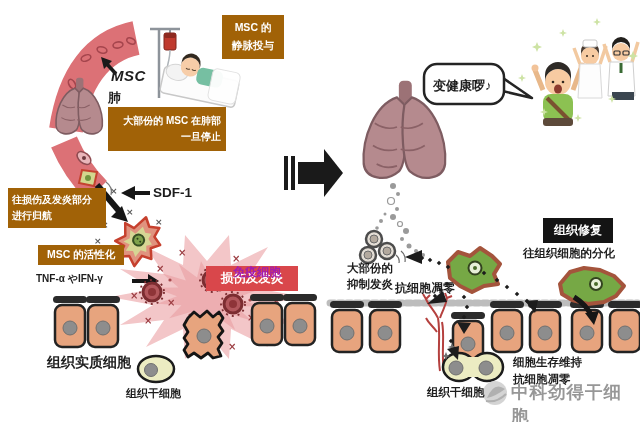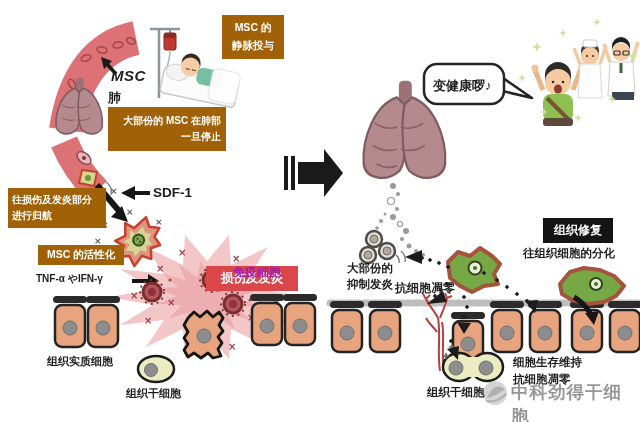--- a/index.html
+++ b/index.html
@@ -375,21 +375,21 @@
 </div>
 
 <div class="box gray-box" style="left:38px;top:245px;padding:3px 9px;font-size:10.5px;">MSC 的活性化</div>
 
 <div class="label" style="left:36px;top:272px;font-size:10px;">TNF-α やIFN-γ</div>
 
 <div class="box red-box" style="left:206px;top:222px;width:92px;height:25px;line-height:25px;font-size:12.5px;">损伤及发炎</div>
 
 <div class="label" style="left:233px;top:264px;font-size:12px;color:#a21caf;">免疫細胞</div>
 
-<div class="label" style="left:47px;top:354px;font-size:11px;">组织实质细胞</div>
+<div class="label" style="left:47px;top:354px;font-size:14px;">组织实质细胞</div>
 
 <div class="label" style="left:126px;top:386px;font-size:11px;">组织干细胞</div>
 
 <div class="label" style="left:433px;top:77px;font-size:13px;">变健康啰♪</div>
 
 
 <div class="label" style="left:347px;top:261px;font-size:11.5px;line-height:1.35;">
   <span>大部份的</span>
   <span>抑制发炎</span>
 </div>

